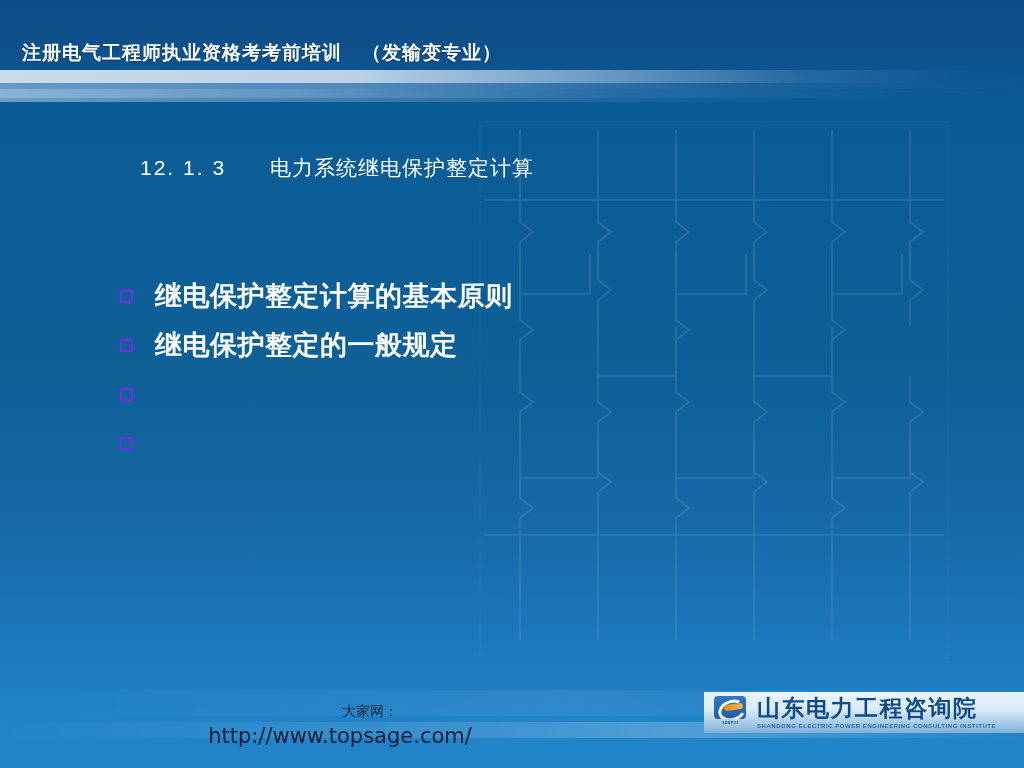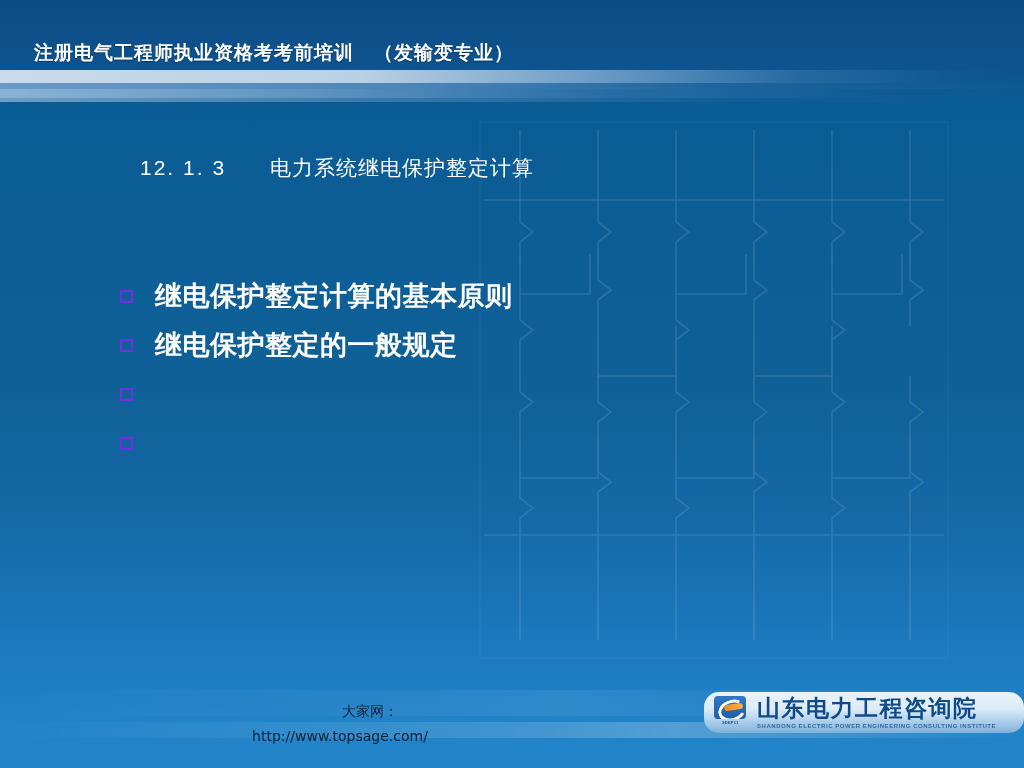--- a/index.html
+++ b/index.html
@@ -31,21 +31,21 @@
   
   .header-band {
     position: absolute;
     left: 0; top: 0;
     width: 1024px;
     height: 70px;
     background: linear-gradient(to bottom, #0b4d87 0%, #0d4f89 55%, #0d5490 100%);
   }
   .header-title {
     position: absolute;
-    left: 34px;
+    left: 22px;
     top: 40px;
     font-size: 19px;
     font-weight: bold;
     letter-spacing: 1px;
     color: #ffffff;
     white-space: nowrap;
     text-shadow: 0 1px 1px rgba(0,0,0,.35);
   }
 
   
@@ -159,21 +159,21 @@
     text-align: center;
     color: #13243a;
     font-family: "DejaVu Sans", "Liberation Sans", sans-serif;
   }
   .wm-cn {
     font-size: 14px;
     line-height: 22px;
     margin-left: 60px;
   }
   .wm-url {
-    font-size: 14px;
+    font-size: 21px;
     line-height: 28px;
     margin-left: 0px;
     color: #121f33;
   }
 
   
   .logo-plate {
     position: absolute;
     left: 704px;
     top: 692px;
@@ -181,21 +181,20 @@
     height: 41px;
     background: linear-gradient(to bottom,
       #e9f3fb 0%,
       #dcebf7 42%,
       #bcd8ef 62%,
       #9cc4e4 82%,
       #7fb0d8 100%);
     display: flex;
     align-items: center;
     overflow: hidden;
-    border-radius: 15px;
   }
   .logo-mark {
     flex: 0 0 auto;
     width: 42px;
     height: 33px;
     margin-left: 5px;
     margin-right: 6px;
     display: flex;
     flex-direction: column;
     align-items: center;

